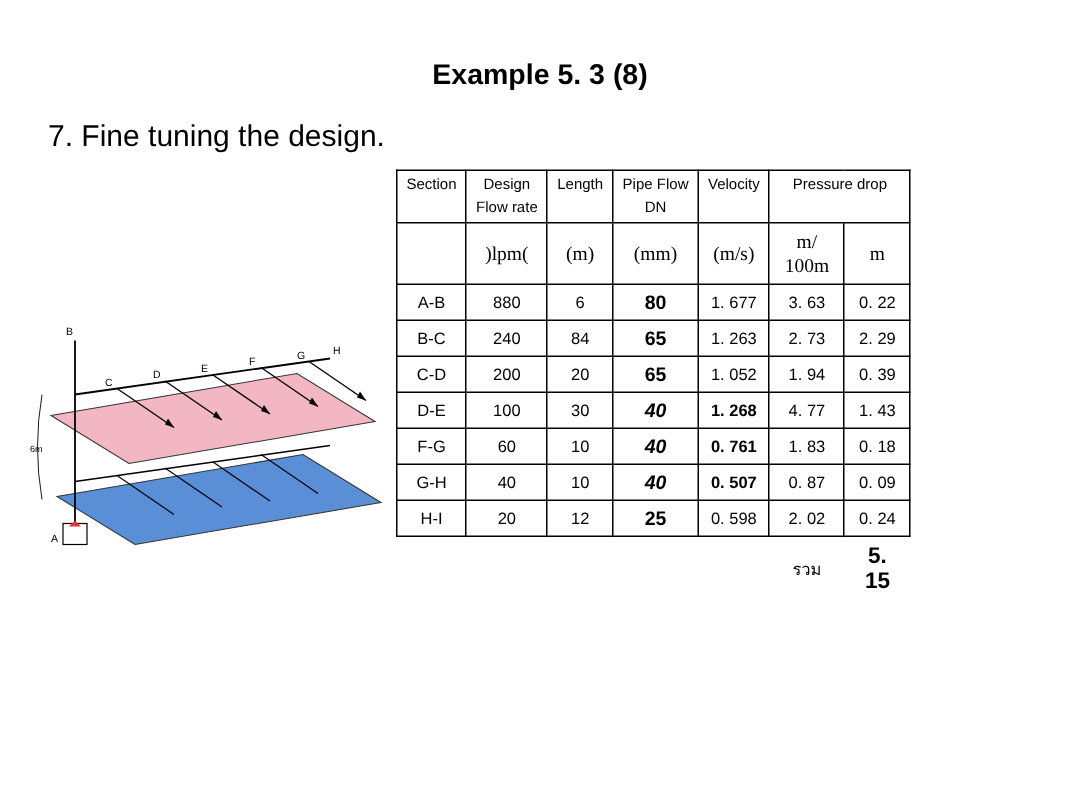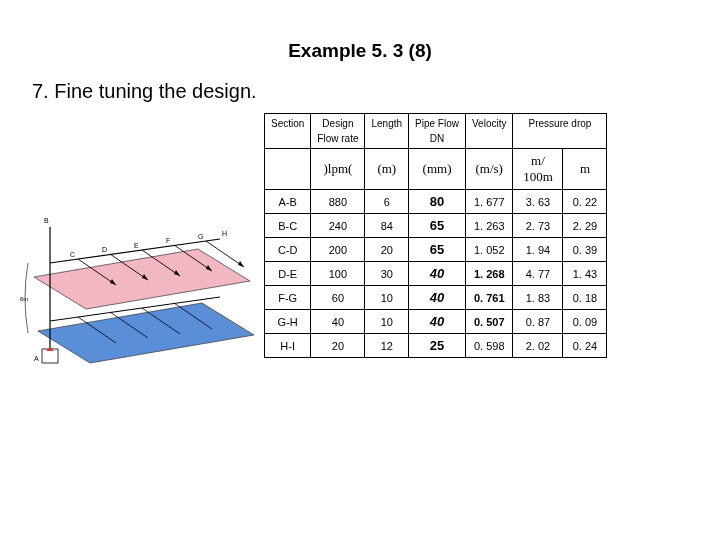--- a/index.html
+++ b/index.html
@@ -212,17 +212,26 @@
           </tr>
           <tr>
             <td>H-I</td>
             <td>20</td>
             <td>12</td>
             <td class="pipe-cell">25</td>
             <td>0. 598</td>
             <td>2. 02</td>
             <td>0. 24</td>
           </tr>
+          <tr class="sum-row">
+            <td class="noborder"></td>
+            <td class="noborder"></td>
+            <td class="noborder"></td>
+            <td class="noborder"></td>
+            <td class="noborder"></td>
+            <td class="sum-label noborder">รวม</td>
+            <td class="sum-val">5. 15</td>
+          </tr>
         </tbody>
     </table>
 
   </div>
 </div>
 
 </body></html>

